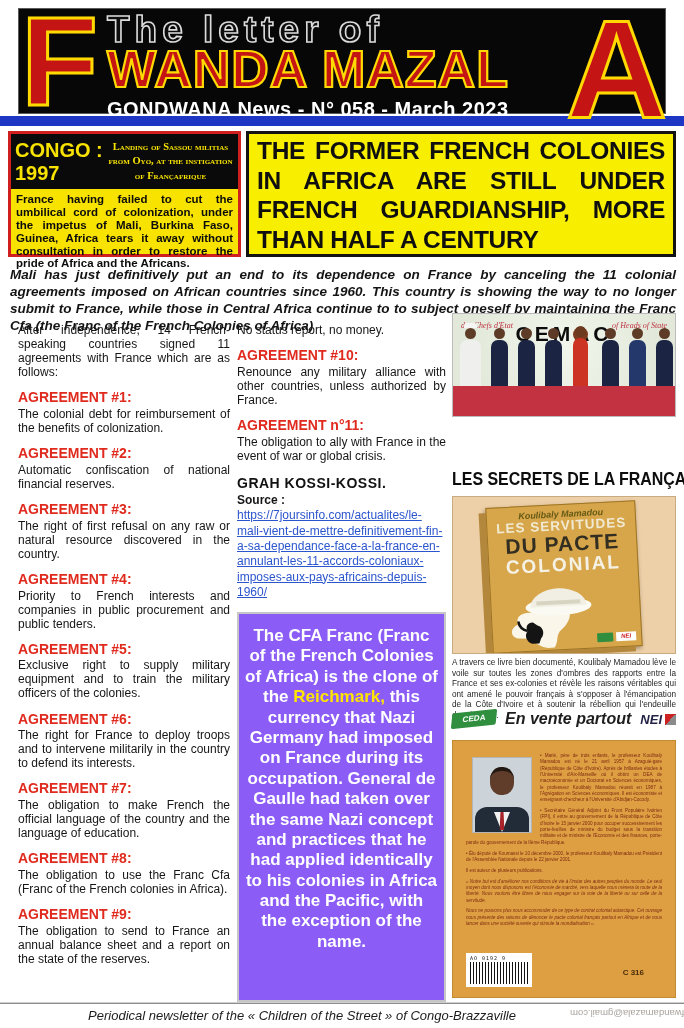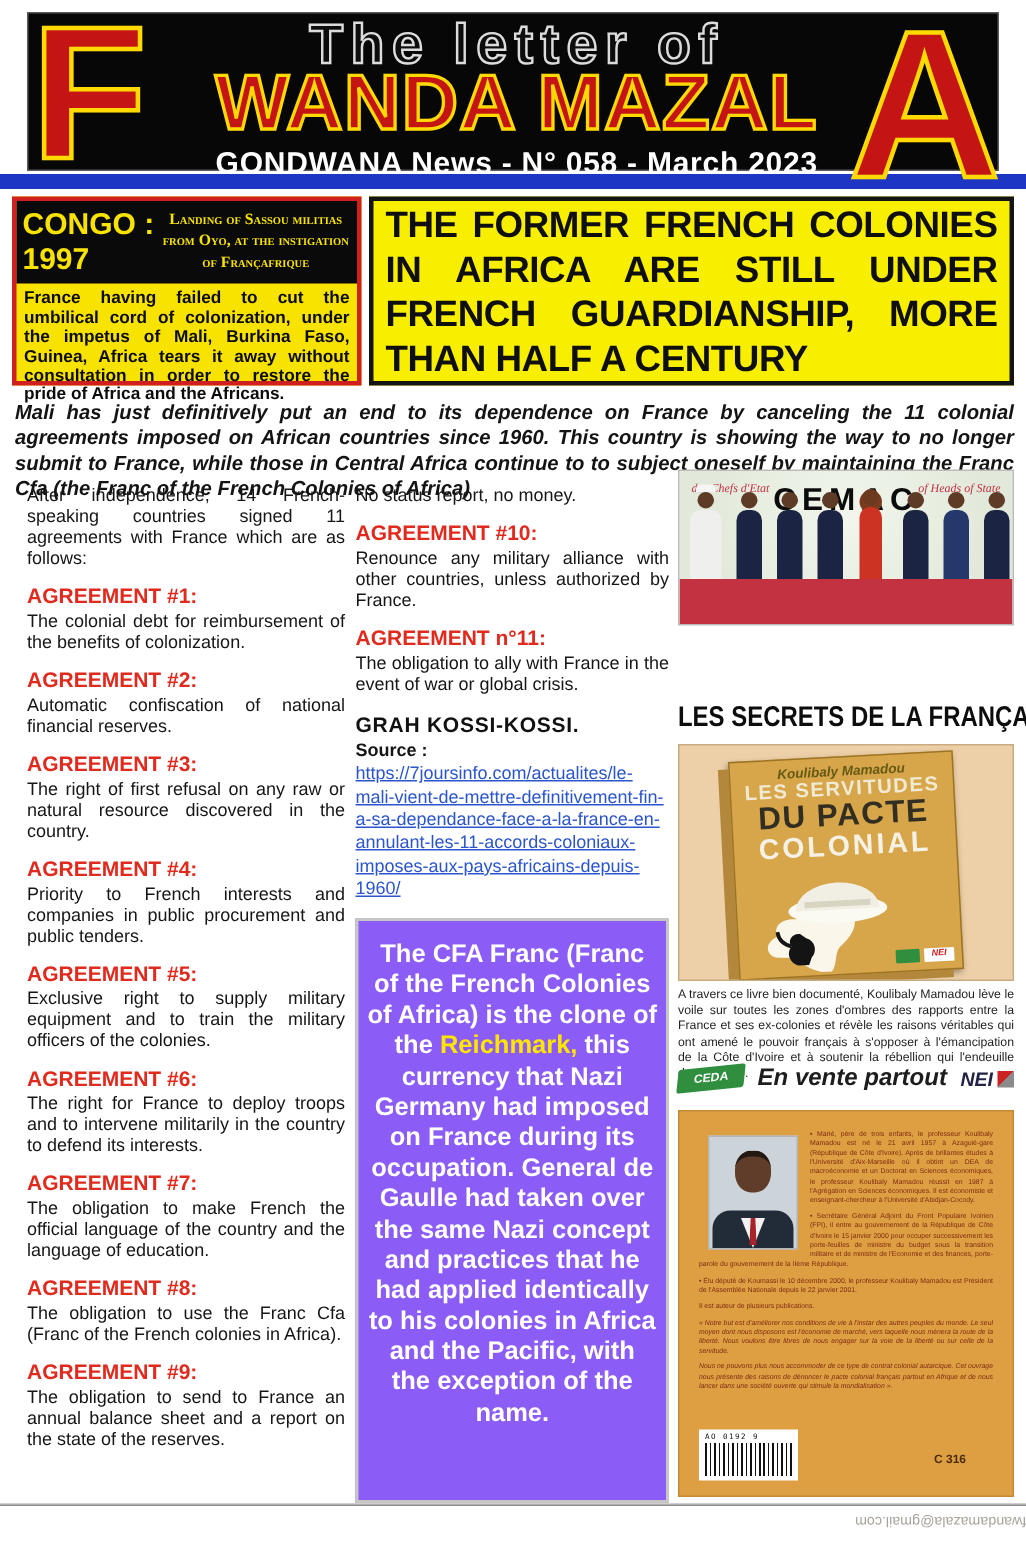--- a/index.html
+++ b/index.html
@@ -13,21 +13,21 @@
   .masthead {
     position: absolute; left: 18px; top: 8px; width: 648px; height: 106px;
     background: #070707; border: 1px solid #5a5a5a;
   }
   .big-letter {
     position: absolute; font-weight: 800; color: #c41414;
     -webkit-text-stroke: 3px #ffd900; line-height: 0.78; z-index: 3;
   }
   .big-letter.left  { left: 2px;  top: 4px;  font-size: 126px; }
   .big-letter.right { right: -2px; top: 6px; font-size: 140px; }
-  .masthead-center { position: absolute; left: 88px; right: 83px; top: 2px; text-align: center; }
+  .masthead-center { position: absolute; left: 88px; right: 83px; top: 2px; }
   .kicker {
     font-size: 37px; font-weight: 800; letter-spacing: 5px; color: #0d0d0d;
     -webkit-text-stroke: 1.6px #dcdcdc; line-height: 1.0; white-space: nowrap;
   }
   .title-mid {
     font-size: 52px; font-weight: 800; color: #c41414; letter-spacing: 1px;
     -webkit-text-stroke: 2.2px #ffd900; line-height: 0.92; margin-top: -2px; white-space: nowrap;
   }
   .issue { font-size: 20px; font-weight: 700; color: #ffffff; margin-top: 4px; letter-spacing: 0.5px; }
   .blue-bar { position: absolute; left: 0; top: 116px; width: 684px; height: 10px; background: #1d36c4; }
@@ -341,15 +341,16 @@
     <div class="bc-bottom">
       <div class="barcode">
         <span class="bc-num">AO 0192 9</span>
         <div class="stripes"></div>
       </div>
       <span class="bc-code">C 316</span>
     </div>
   </div>
 
   <div class="footer-rule"></div>
+  <p class="footer-text">Periodical newsletter of the « Children of the Street » of Congo-Brazzaville</p>
   <span class="corner-email">fwandamazala@gmail.com</span>
 
 </div>
 
 </body></html>

